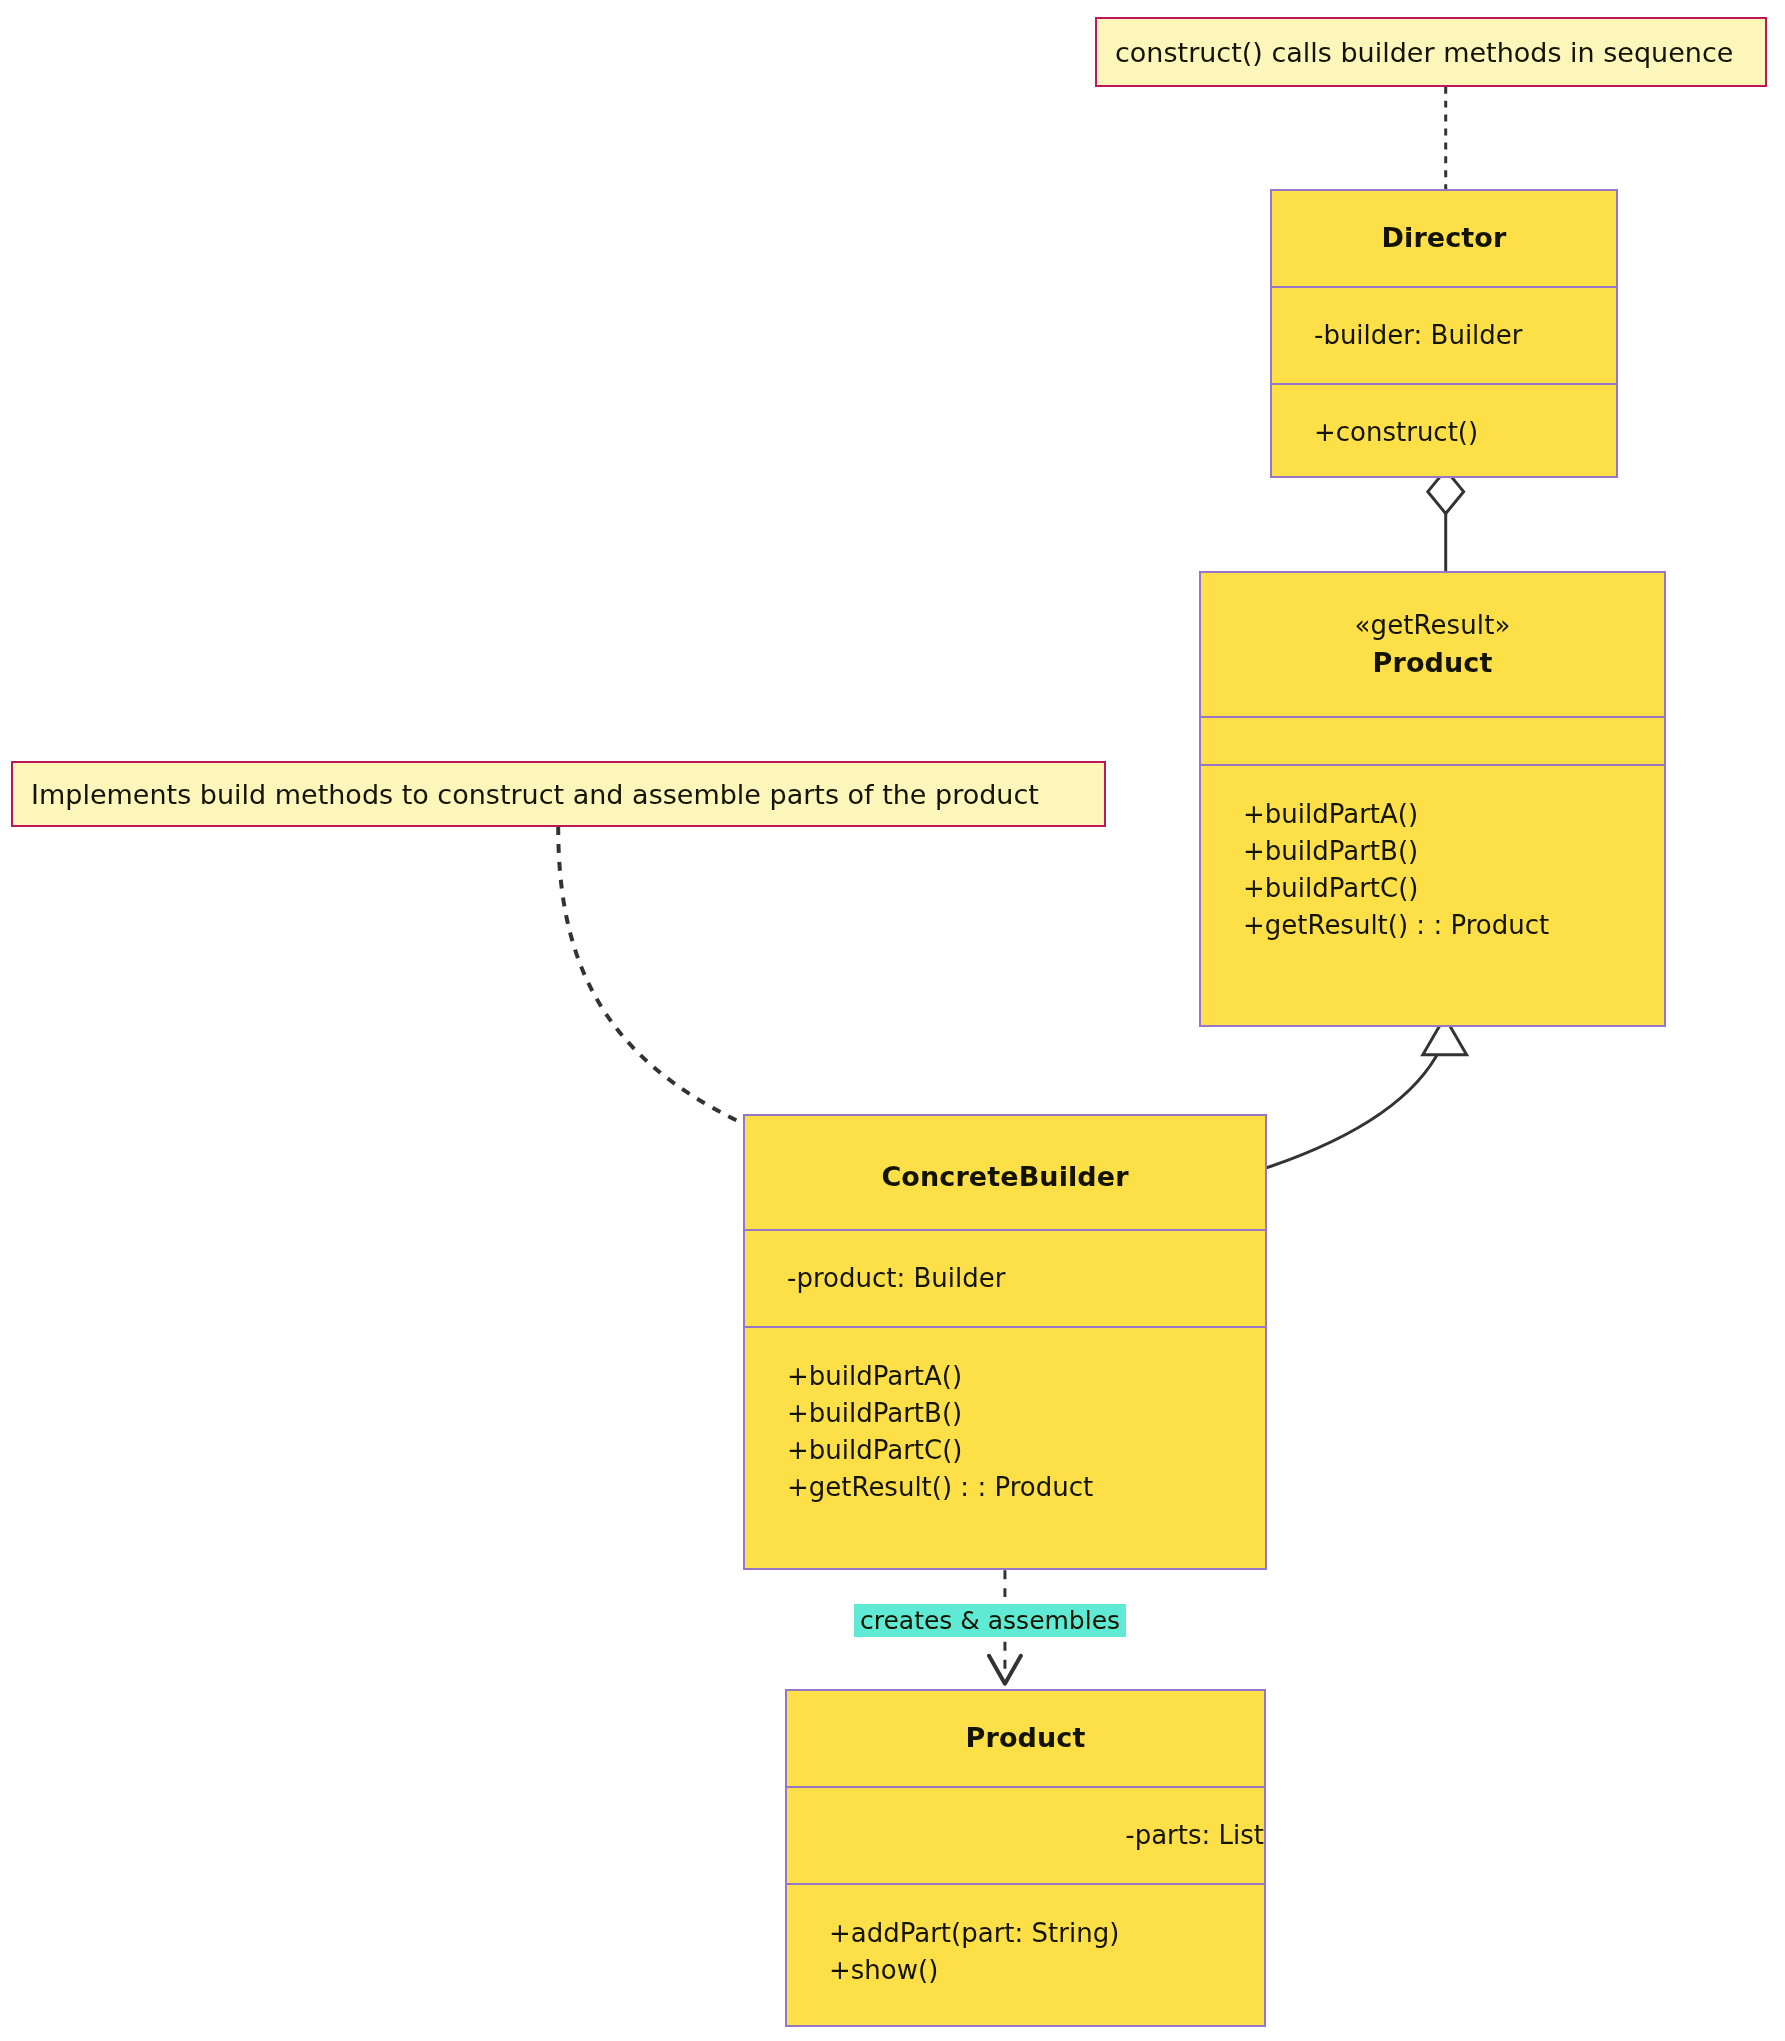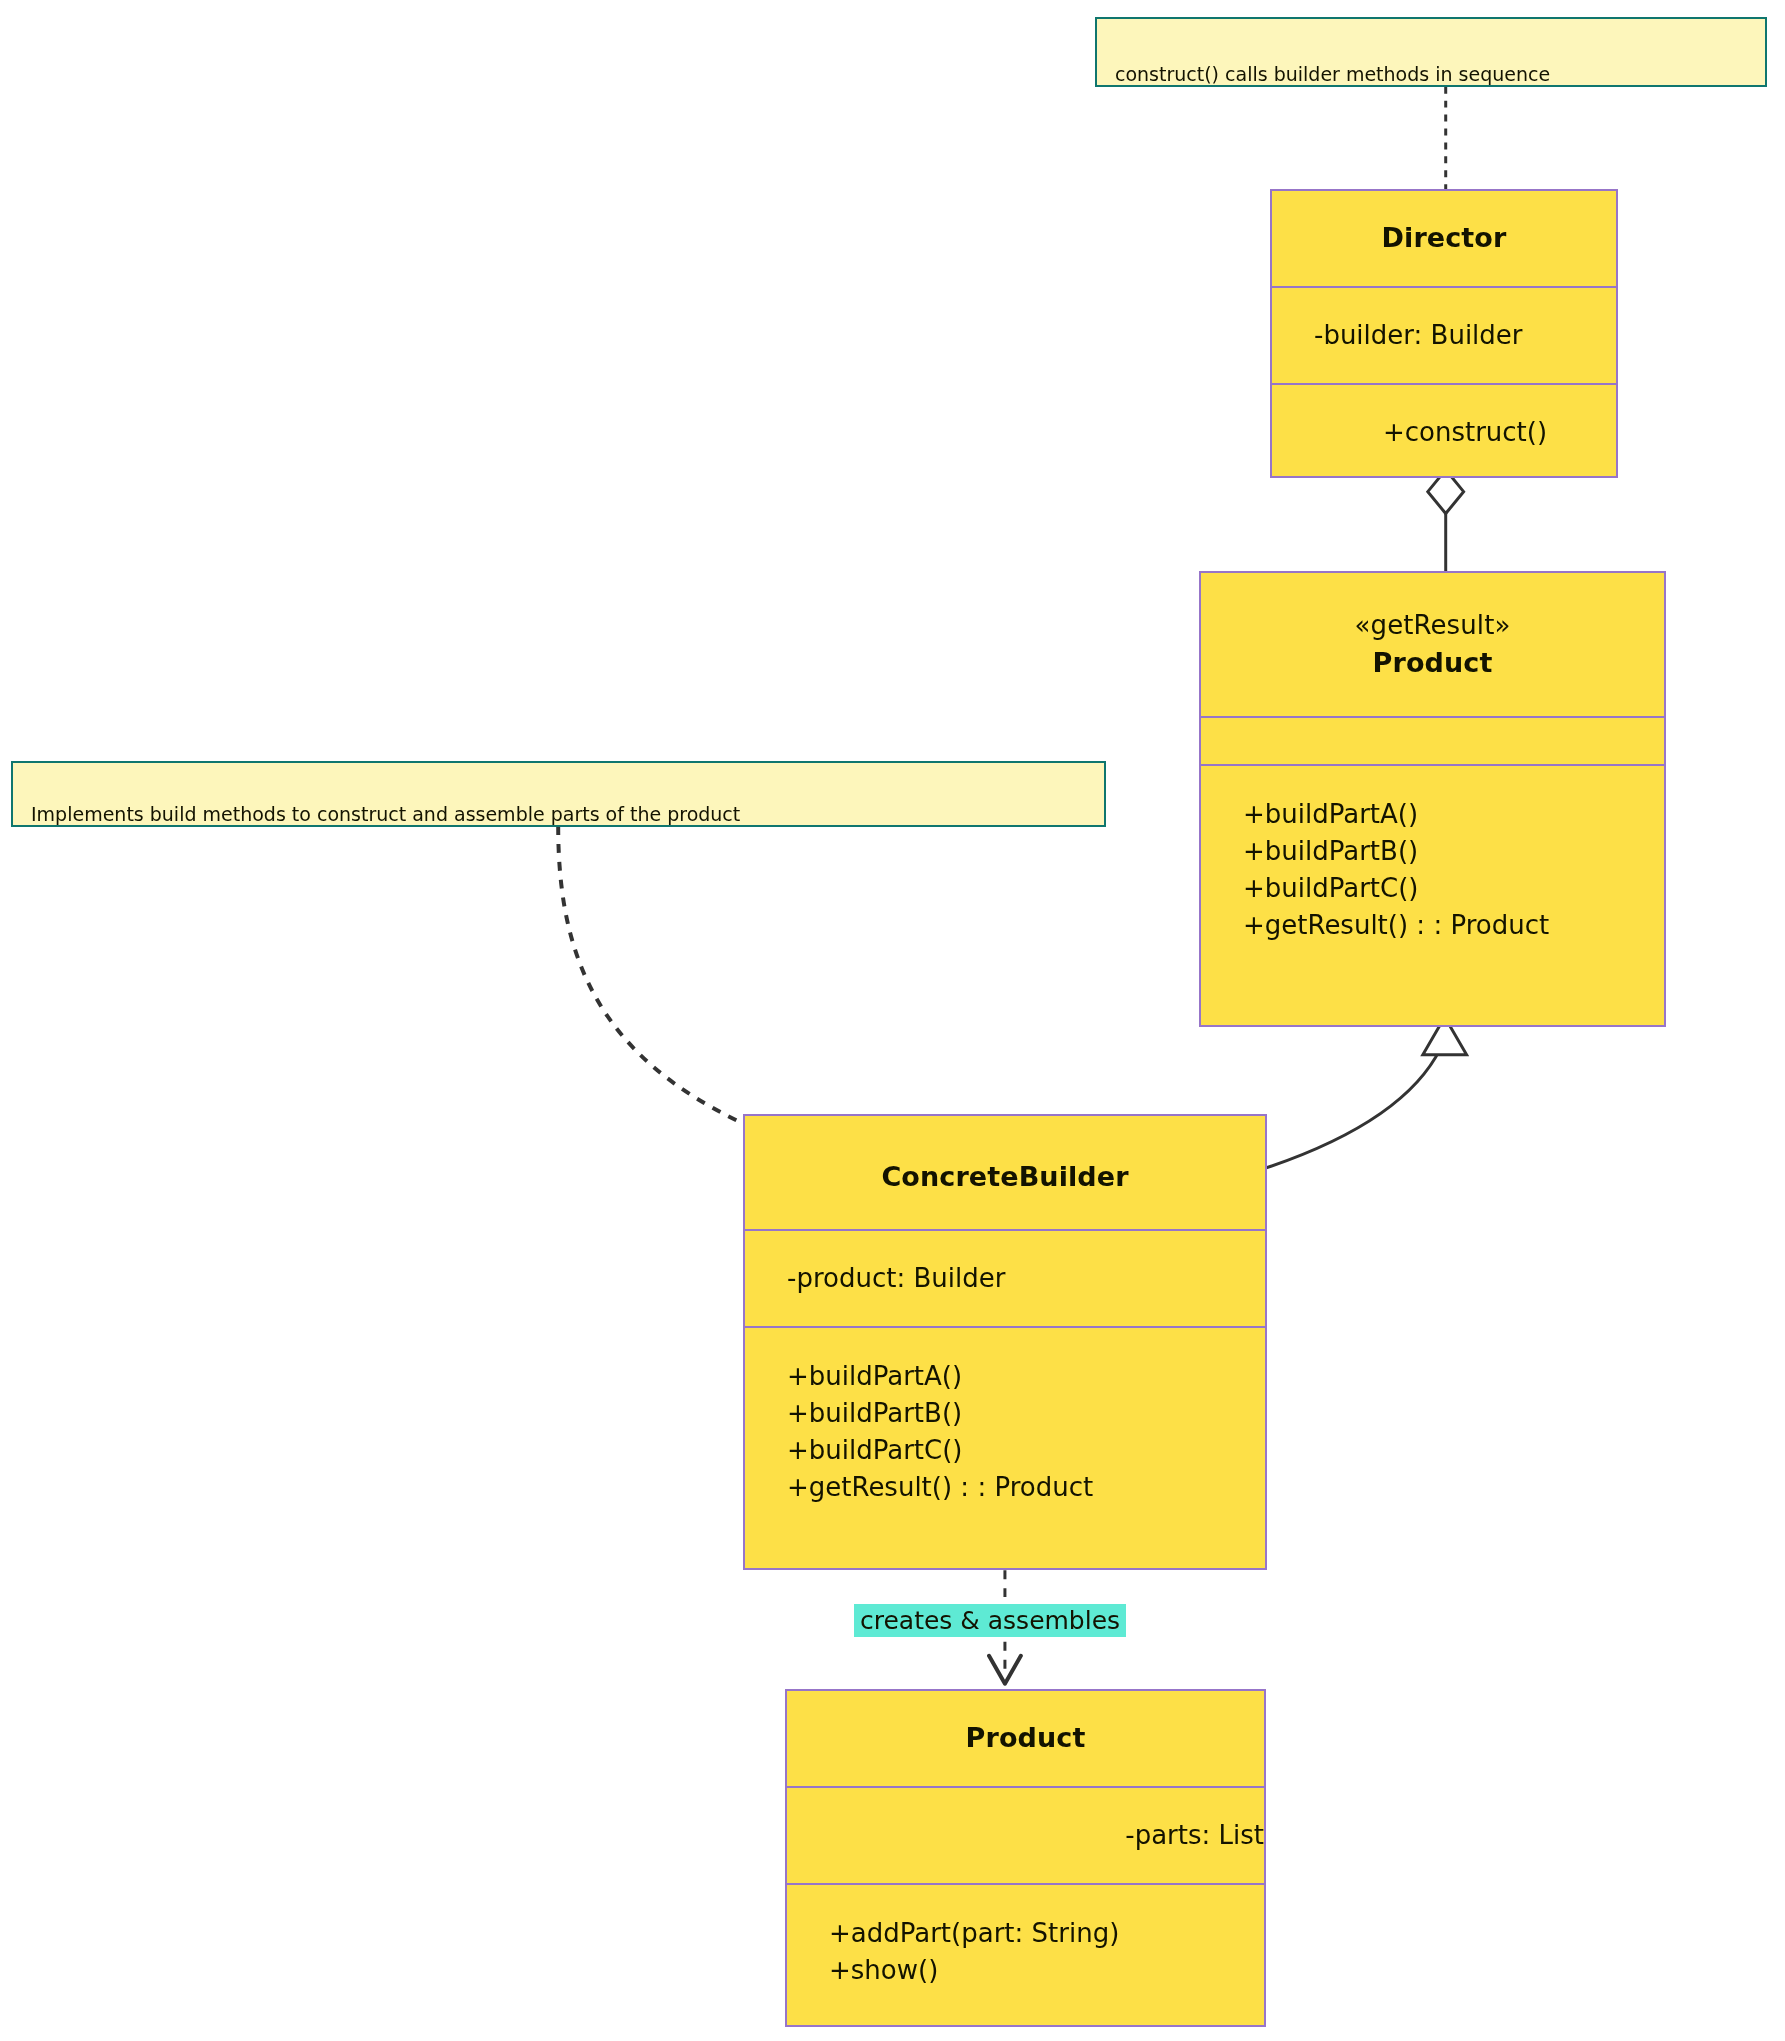--- a/index.html
+++ b/index.html
@@ -74,25 +74,25 @@
   .uml-members {
     padding-top: 2px;
     padding-bottom: 2px;
   }
 
   
   .uml-note {
     position: absolute;
     box-sizing: border-box;
     background: #fdf6bb;
-    border: 2px solid #0f766e;
+    border: 2px solid #be185d;
     display: flex;
-    align-items: flex-end;
+    align-items: center;
     z-index: 2;
-    font-size: 19px;
+    font-size: 27px;
     color: #131300;
     white-space: nowrap;
   }
   .uml-note .note-text {
     padding: 0 18px;
   }
 
   
   .edge-label {
     position: absolute;
@@ -151,21 +151,21 @@
   <div class="uml-class" id="class-director" style="left:1270px; top:189px; width:348px; height:289px;">
 
     <div class="uml-compartment uml-header" style="height:97px;">
       <div class="uml-name-line">Director</div>
     </div>
 
     <div class="uml-compartment uml-members" style="height:97px;">
       <div class="uml-row">-builder: Builder</div>
     </div>
 
-    <div class="uml-compartment uml-members" style="height:94px;align-items:center;">
+    <div class="uml-compartment uml-members" style="height:94px;">
       <div class="uml-row">+construct()</div>
     </div>
   </div>
 
   <div class="uml-class" id="class-builder" style="left:1199px; top:571px; width:467px; height:456px;">
 
     <div class="uml-compartment uml-header" style="height:145px; font-weight:normal;">
       <div class="uml-stereotype">«getResult»</div>
       <div class="uml-name-line" style="font-weight:bold;">Product</div>
     </div>

